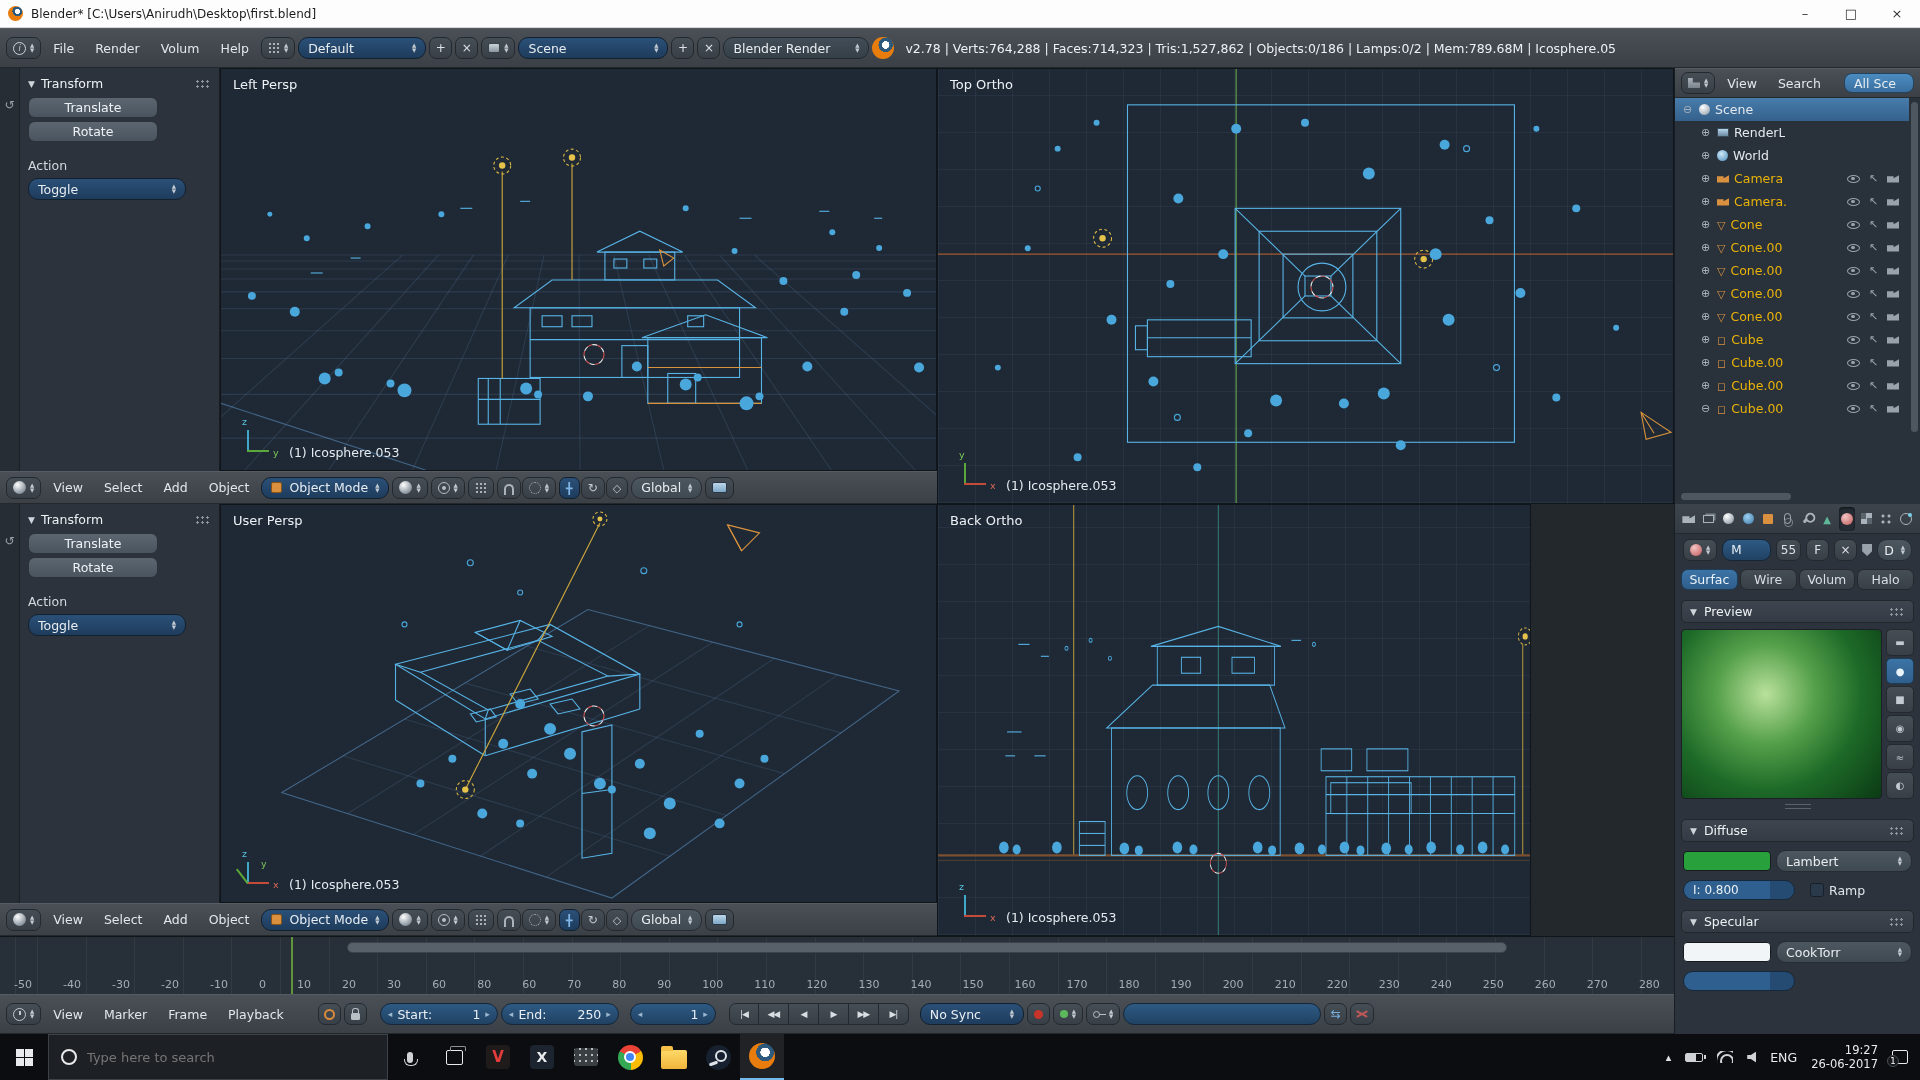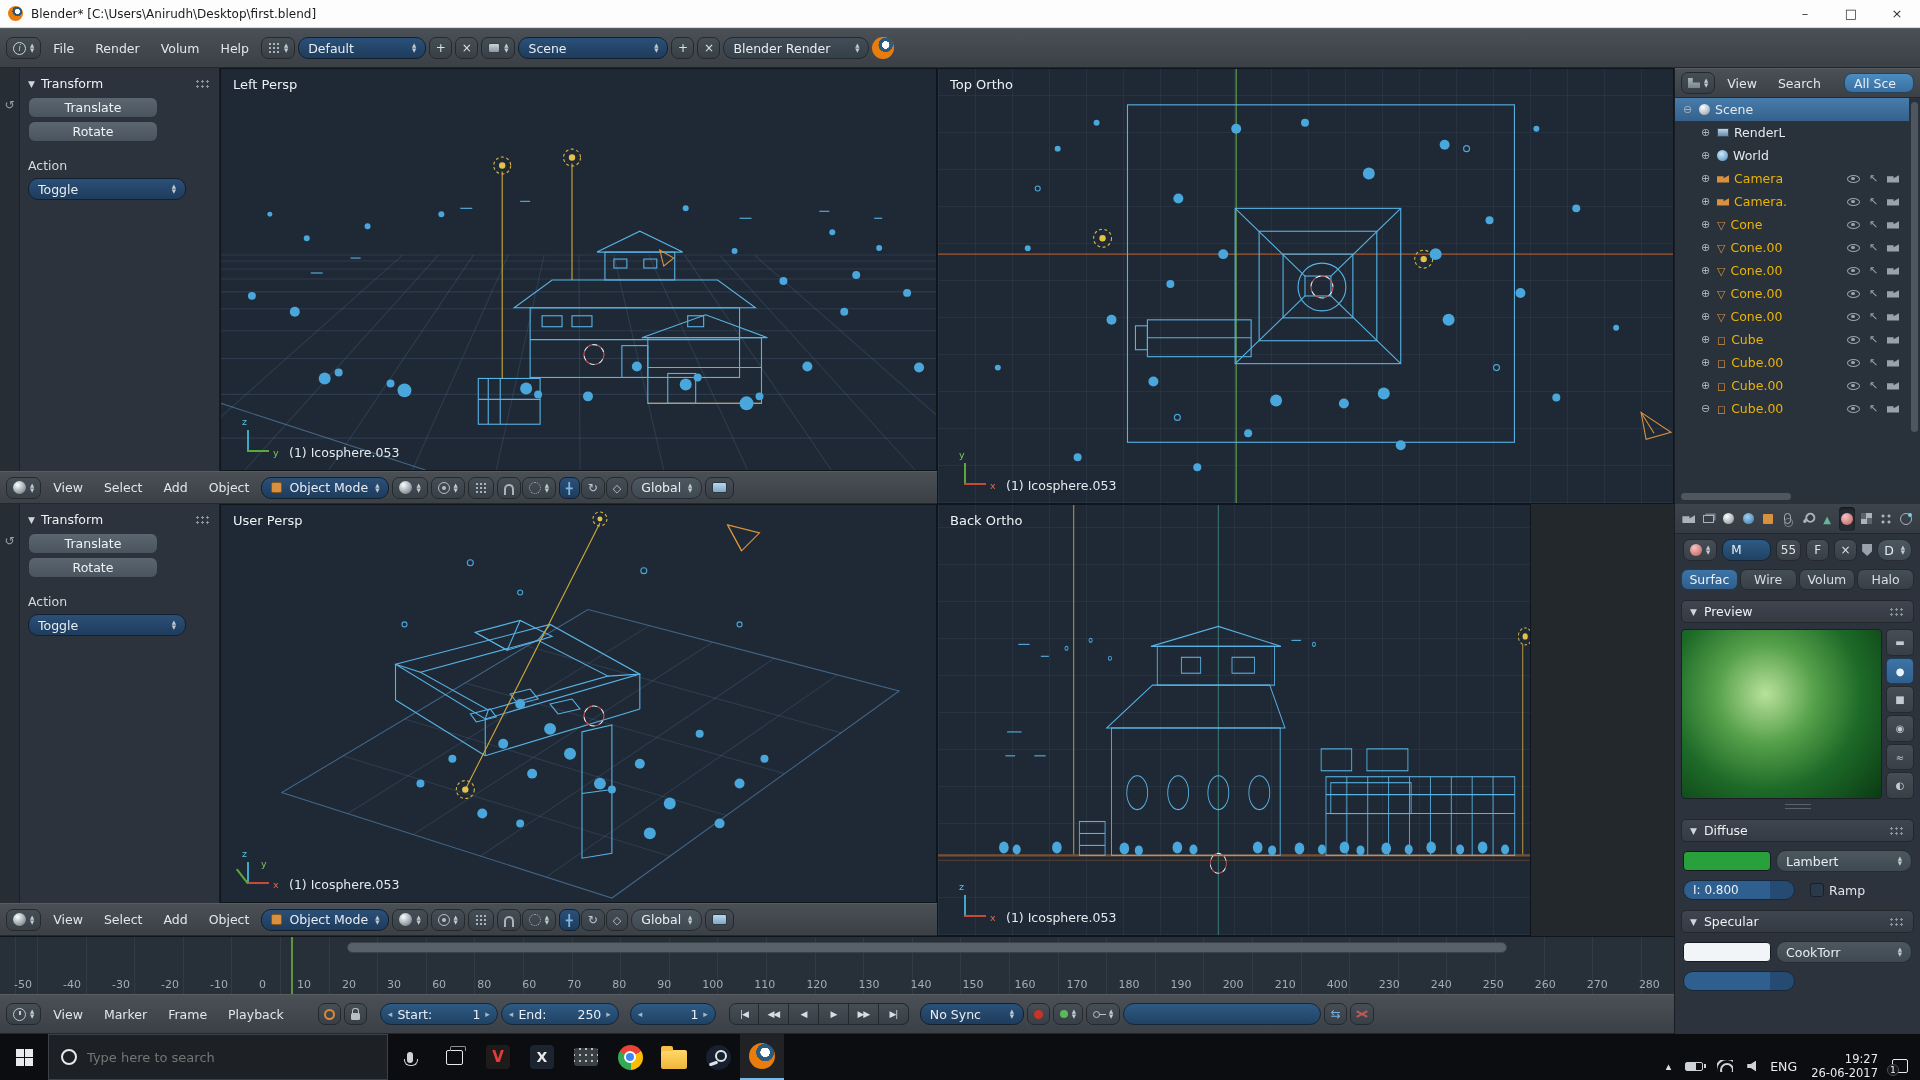--- a/index.html
+++ b/index.html
@@ -191,21 +191,21 @@
 .swatch{width:88px;height:20px;border-radius:4px;border:1px solid #161b20}
 .swatch.green{background:#28a03c}
 .swatch.white{background:#f2f5f7}
 .dd.shader{flex:1;display:flex}
 .checkbox{width:14px;height:14px;background:#2b3a4a;border:1px solid #16202c;border-radius:3px;margin-left:10px}
 .cb-label{color:#dfe4e9;font-size:12.5px}
 .slider.intensity{width:112px}
 .slider.partial{width:112px;height:20px}
 
 
-#taskbar{position:absolute;left:0;top:1034px;width:1920px;height:46px;background:#0b0d10;display:flex;align-items:flex-end;z-index:10}
+#taskbar{position:absolute;left:0;top:1034px;width:1920px;height:46px;background:#0b0d10;display:flex;align-items:center;z-index:10}
 .tb-start{width:48px;height:46px;display:flex;align-items:center;justify-content:center}
 .win-logo{position:relative;width:17px;height:17px}
 .win-logo::before{content:"";position:absolute;left:0;top:0;width:8px;height:8px;background:#e8eaec;box-shadow:9px 0 #e8eaec,0 9px #e8eaec,9px 9px #e8eaec}
 .tb-search{width:340px;height:46px;background:#1d2125;border:1px solid #3c4247;display:flex;align-items:center;gap:10px;padding:0 12px}
 .cortana-icon{width:16px;height:16px;border:2px solid #e8eaec;border-radius:50%;flex:none}
 .tb-search input{background:transparent;border:none;outline:none;color:#c6cbd0;font-size:13px;font-family:inherit;width:250px}
 .tb-icon{width:44px;height:46px;display:flex;align-items:center;justify-content:center;flex:none}
 .tb-icon.activeapp{background:rgba(255,255,255,.09);border-bottom:2px solid #76b9ed}
 .mic-icon{width:6px;height:11px;background:#cfd3d7;border-radius:3px;position:relative}
 .mic-icon::after{content:"";position:absolute;left:-3px;bottom:-3px;width:12px;height:6px;border:1.5px solid #cfd3d7;border-top:none;border-radius:0 0 6px 6px}
@@ -293,20 +293,21 @@
         <span>+</span>
       </div>
     <div class="sqbtn">
         <span>×</span>
       </div>
     <div class="dd engine">
         <span class="lbl">Blender Render</span>
         <span class="ud"></span>
       </div>
     <span class="blogo"></span>
+    <span class="stats">v2.78 | Verts:764,288 | Faces:714,323 | Tris:1,527,862 | Objects:0/186 | Lamps:0/2 | Mem:789.68M | Icosphere.05</span>
   </div>
 
   <div class="toolshelf" id="shelf-a" style="top:68px;height:403px">
     <div class="shelf-strip">
         <span>↺</span>
       </div>
     <div class="shelf-main">
       <div class="panel-h">
           <span class="tri">▼</span>
           <span>Transform</span>
@@ -842,21 +843,21 @@
         <span>120</span>
         <span>130</span>
         <span>140</span>
         <span>150</span>
         <span>160</span>
         <span>170</span>
         <span>180</span>
         <span>190</span>
         <span>200</span>
         <span>210</span>
-        <span>400</span>
+        <span>220</span>
         <span>230</span>
         <span>240</span>
         <span>250</span>
         <span>260</span>
         <span>270</span>
         <span>280</span>
     </div>
   </div>
 
   <div class="hdr" id="tl-header">

